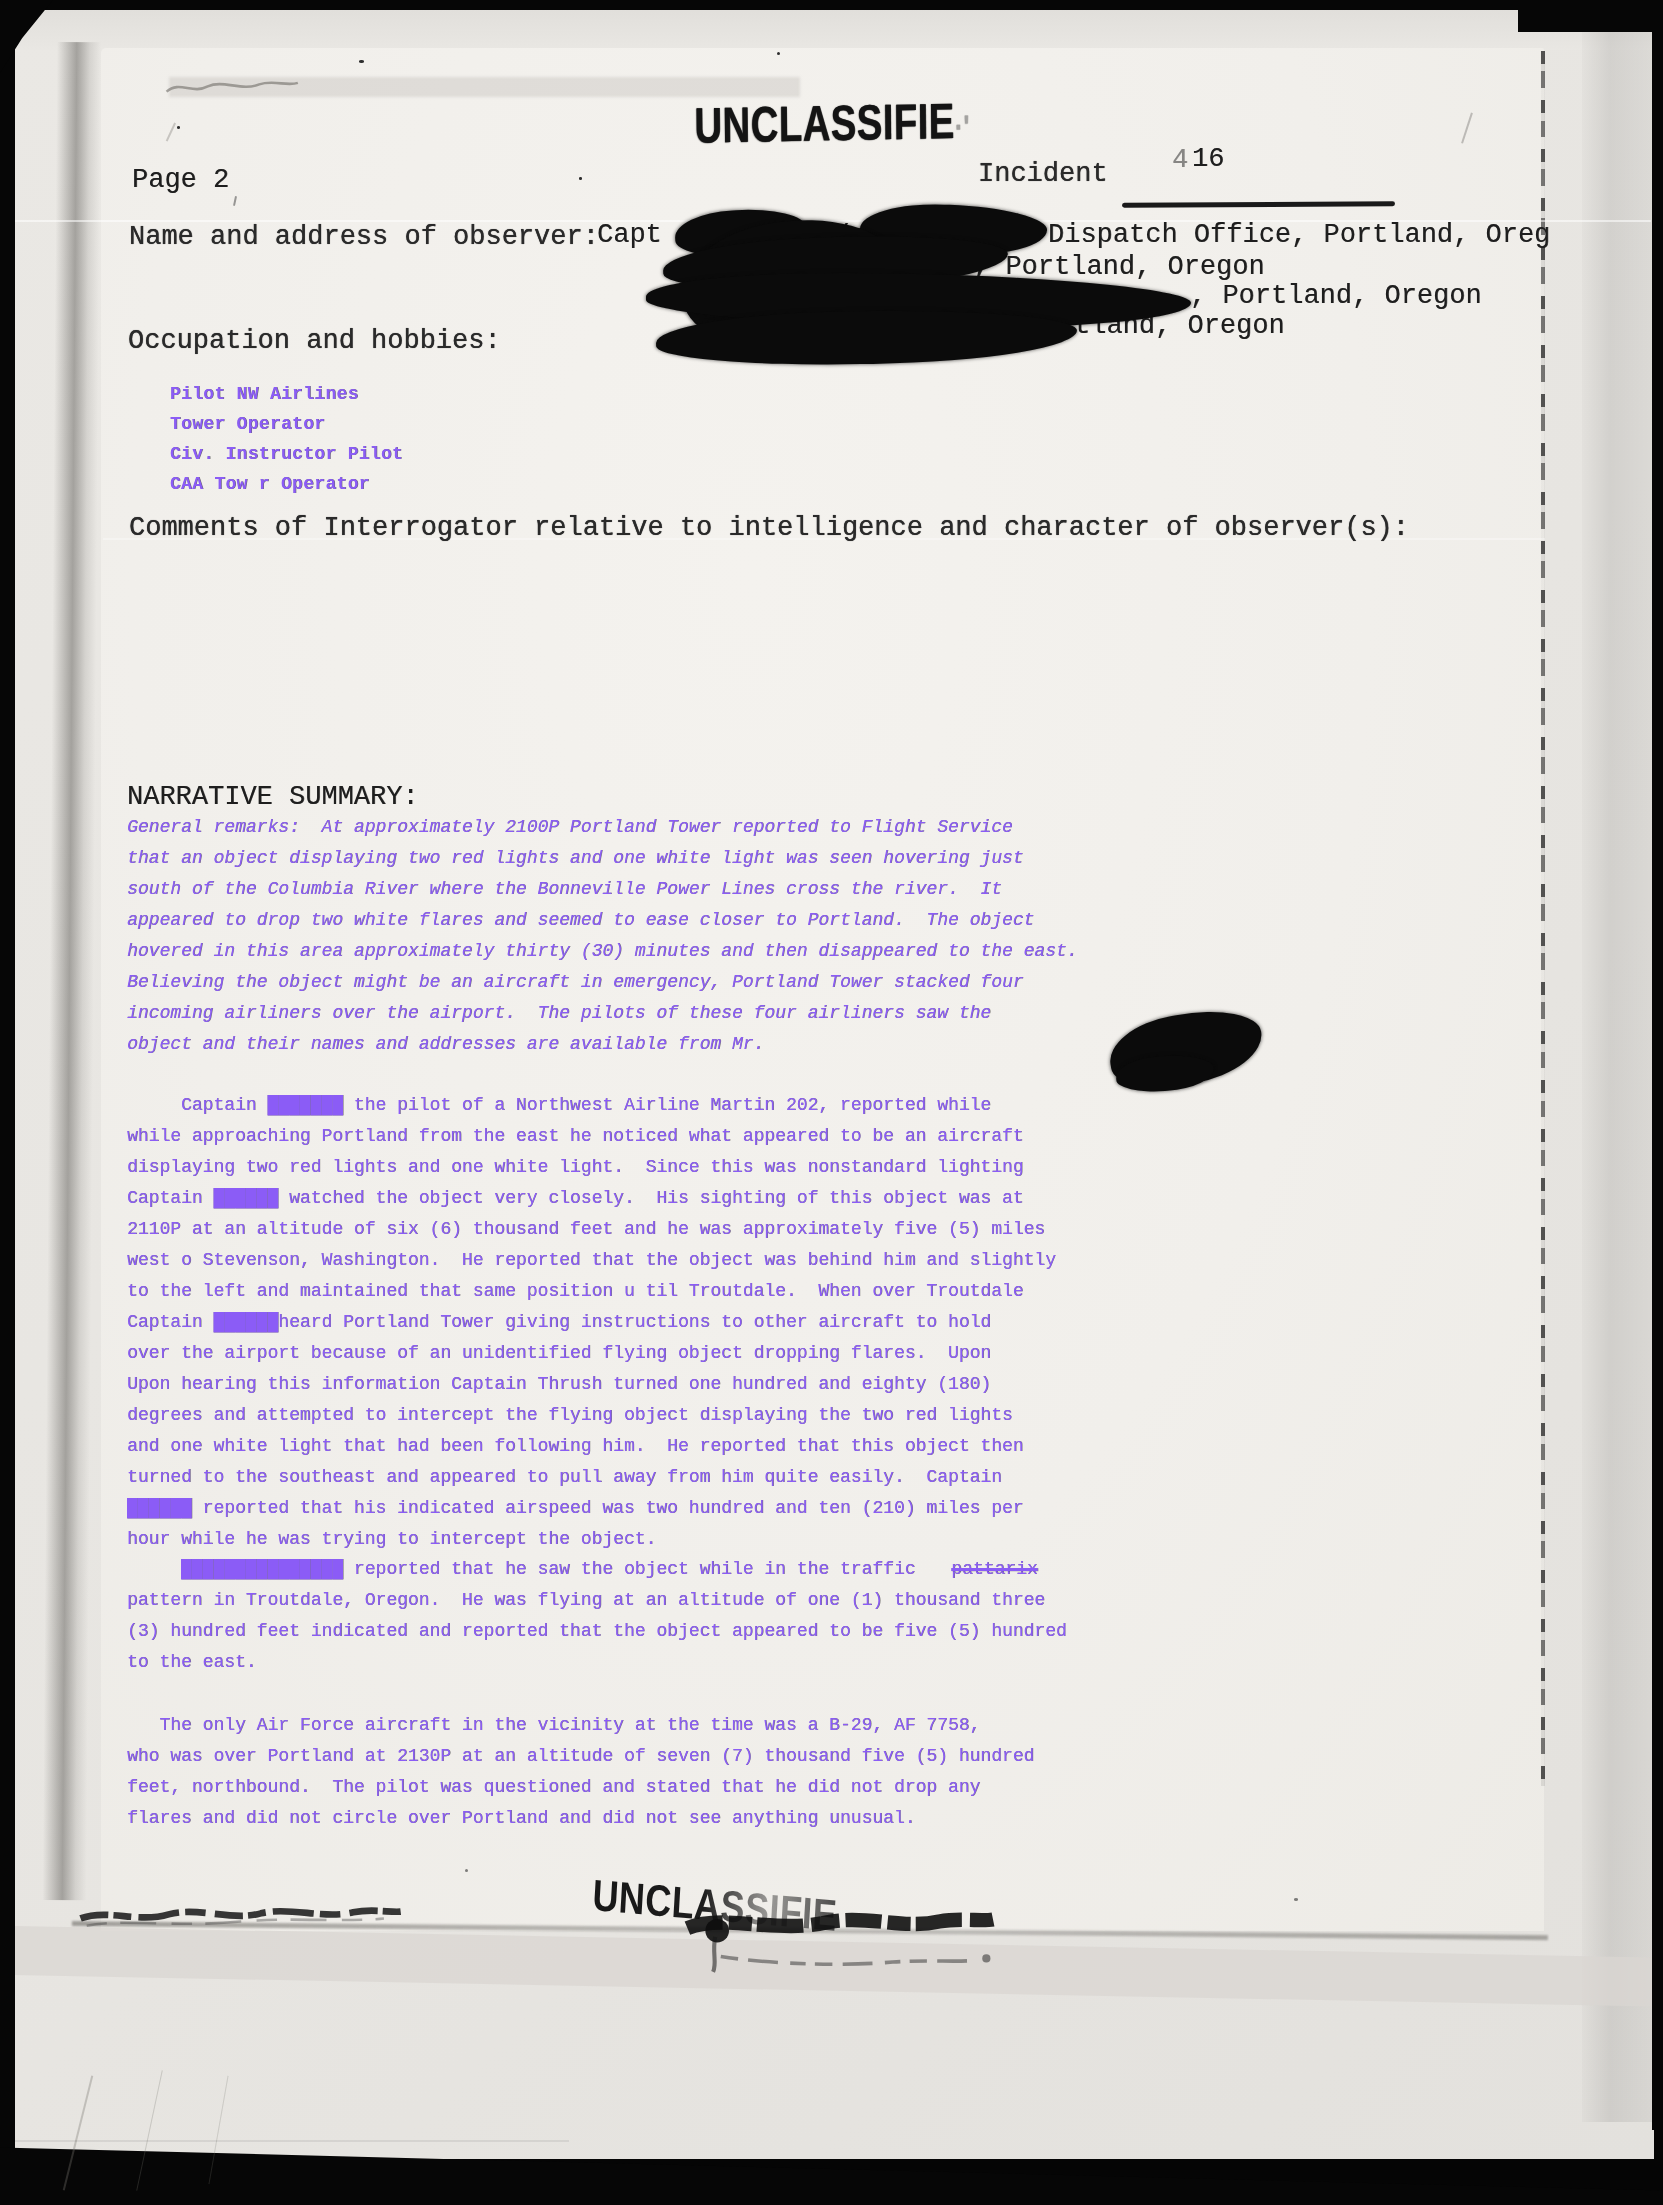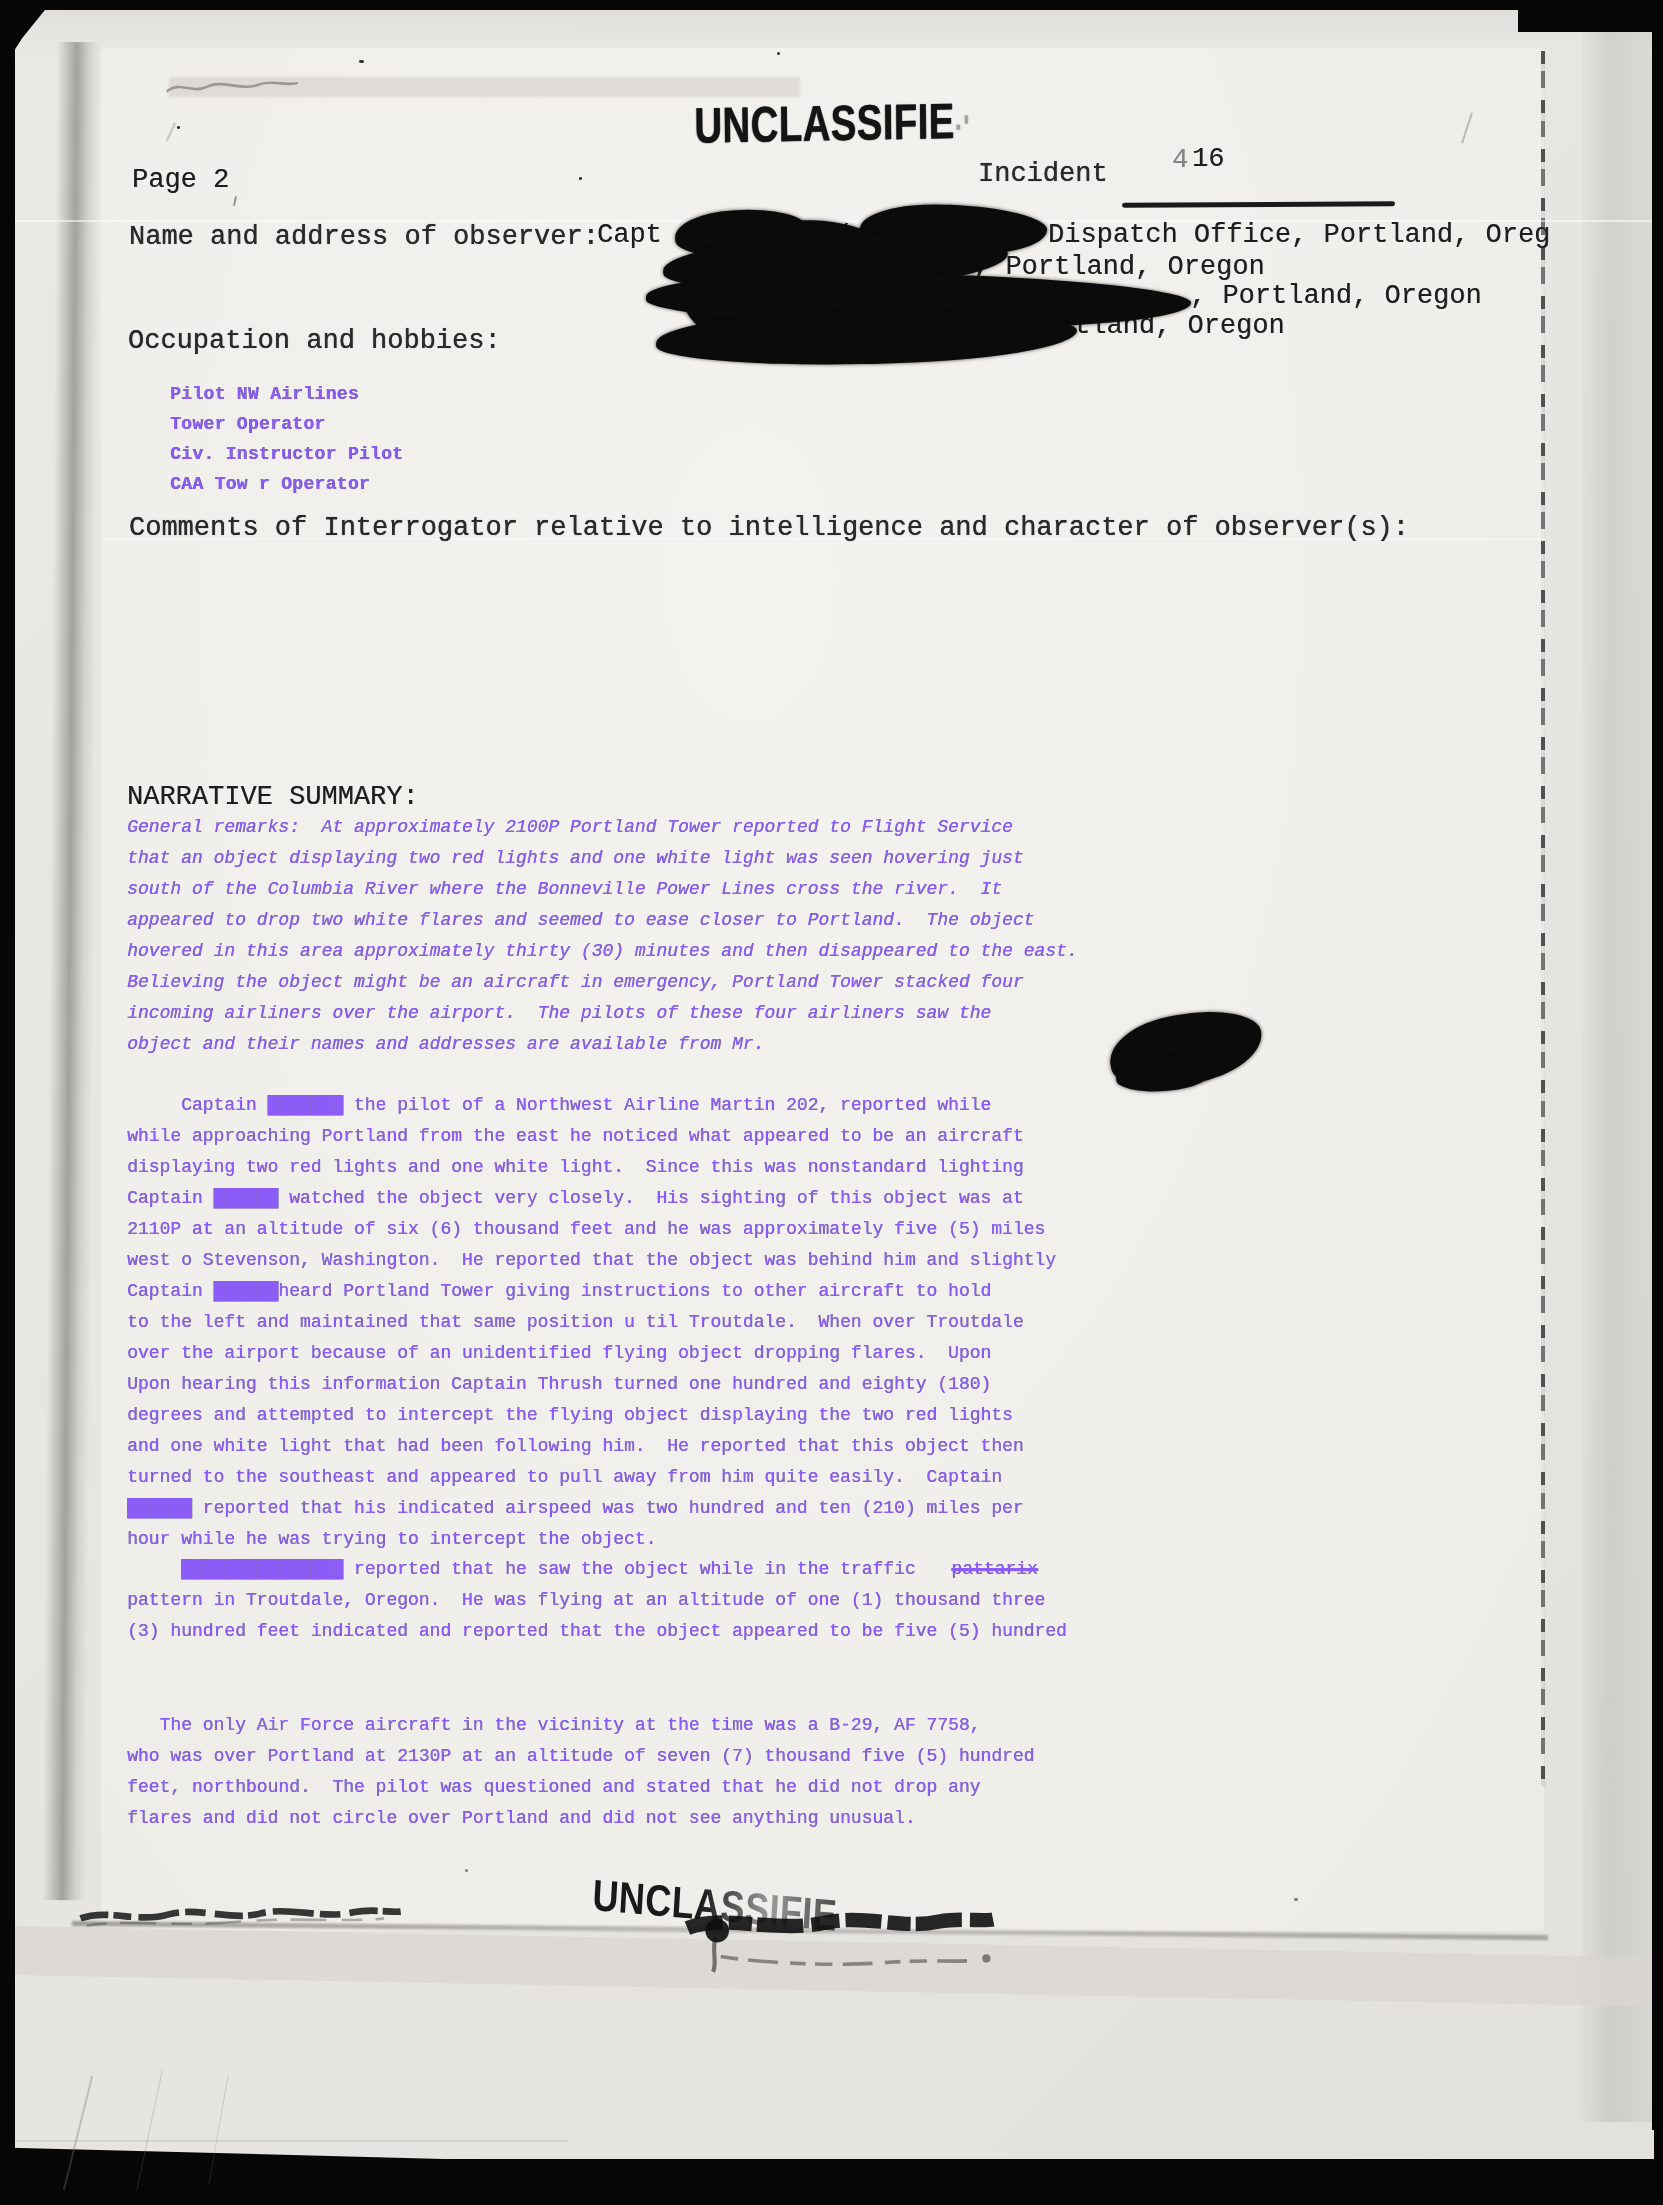--- a/index.html
+++ b/index.html
@@ -154,34 +154,35 @@
     </div>
   <div class="blob" style="left:1109px;top:1014px;width:154px;height:70px;transform:rotate(-10deg);"></div>
   <div class="blob" style="left:1116px;top:1056px;width:98px;height:35px;transform:rotate(-4deg);"></div>
   <div class="lines" style="left:127px;top:1090px;">
       <div class="tline">     Captain ███████ the pilot of a Northwest Airline Martin 202, reported while</div>
       <div class="tline">while approaching Portland from the east he noticed what appeared to be an aircraft</div>
       <div class="tline">displaying two red lights and one white light.  Since this was nonstandard lighting</div>
       <div class="tline">Captain ██████ watched the object very closely.  His sighting of this object was at</div>
       <div class="tline">2110P at an altitude of six (6) thousand feet and he was approximately five (5) miles</div>
       <div class="tline">west o Stevenson, Washington.  He reported that the object was behind him and slightly</div>
+      <div class="tline">to the left and maintained that same position u til Troutdale.  When over Troutdale</div>
       <div class="tline">Captain ██████heard Portland Tower giving instructions to other aircraft to hold</div>
-      <div class="tline">to the left and maintained that same position u til Troutdale.  When over Troutdale</div>
       <div class="tline">over the airport because of an unidentified flying object dropping flares.  Upon</div>
       <div class="tline">Upon hearing this information Captain Thrush turned one hundred and eighty (180)</div>
       <div class="tline">degrees and attempted to intercept the flying object displaying the two red lights</div>
       <div class="tline">and one white light that had been following him.  He reported that this object then</div>
       <div class="tline">turned to the southeast and appeared to pull away from him quite easily.  Captain</div>
       <div class="tline">██████ reported that his indicated airspeed was two hundred and ten (210) miles per</div>
       <div class="tline">hour while he was trying to intercept the object.</div>
     </div>
   <div class="lines" style="left:127px;top:1554px;">
       <div class="tline">     ███████████████ reported that he saw the object while in the traffic <s>pattarix</s></div>
       <div class="tline">pattern in Troutdale, Oregon.  He was flying at an altitude of one (1) thousand three</div>
       <div class="tline">(3) hundred feet indicated and reported that the object appeared to be five (5) hundred</div>
+      <div class="tline">to the east.</div>
     </div>
   <div class="lines" style="left:127px;top:1710px;">
       <div class="tline">   The only Air Force aircraft in the vicinity at the time was a B-29, AF 7758,</div>
       <div class="tline">who was over Portland at 2130P at an altitude of seven (7) thousand five (5) hundred</div>
       <div class="tline">feet, northbound.  The pilot was questioned and stated that he did not drop any</div>
       <div class="tline">flares and did not circle over Portland and did not see anything unusual.</div>
     </div>
 
   <div class="stamp" id="stamp-bottom">UNCLASSIFIE</div>
   <svg style="left:76px;top:1899px;" width="334" height="41" viewBox="0 0 650 80">

